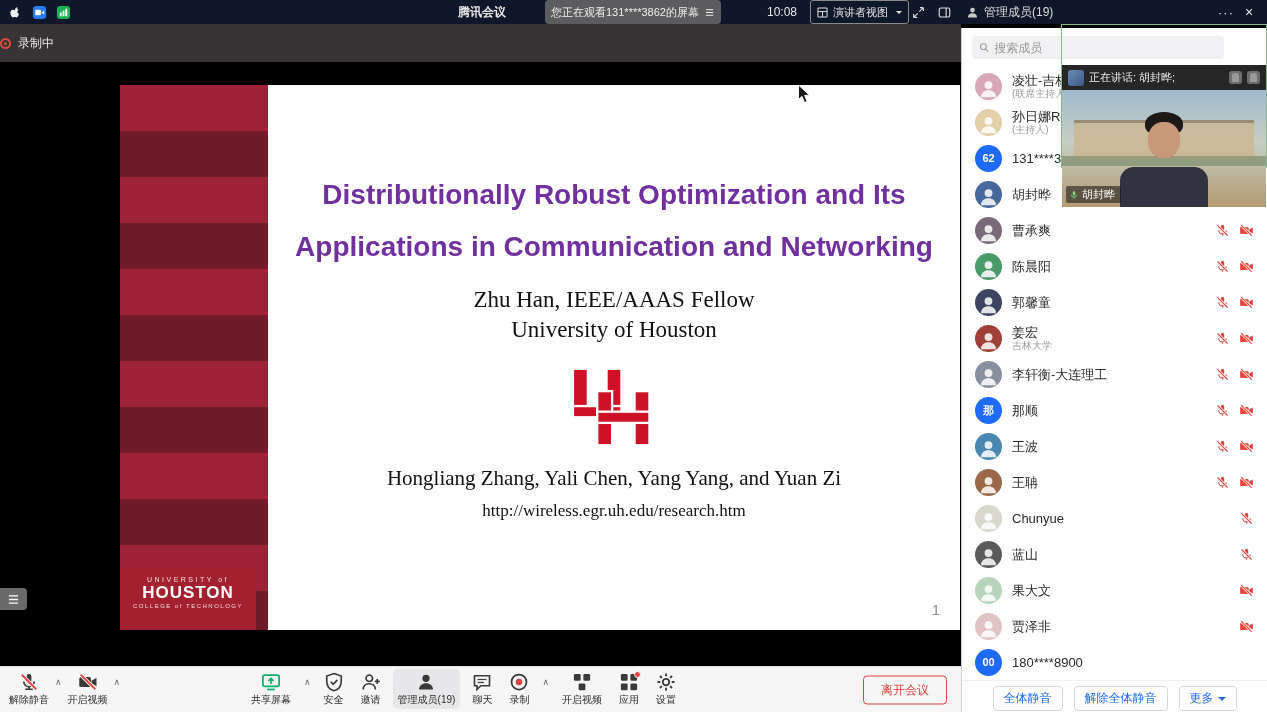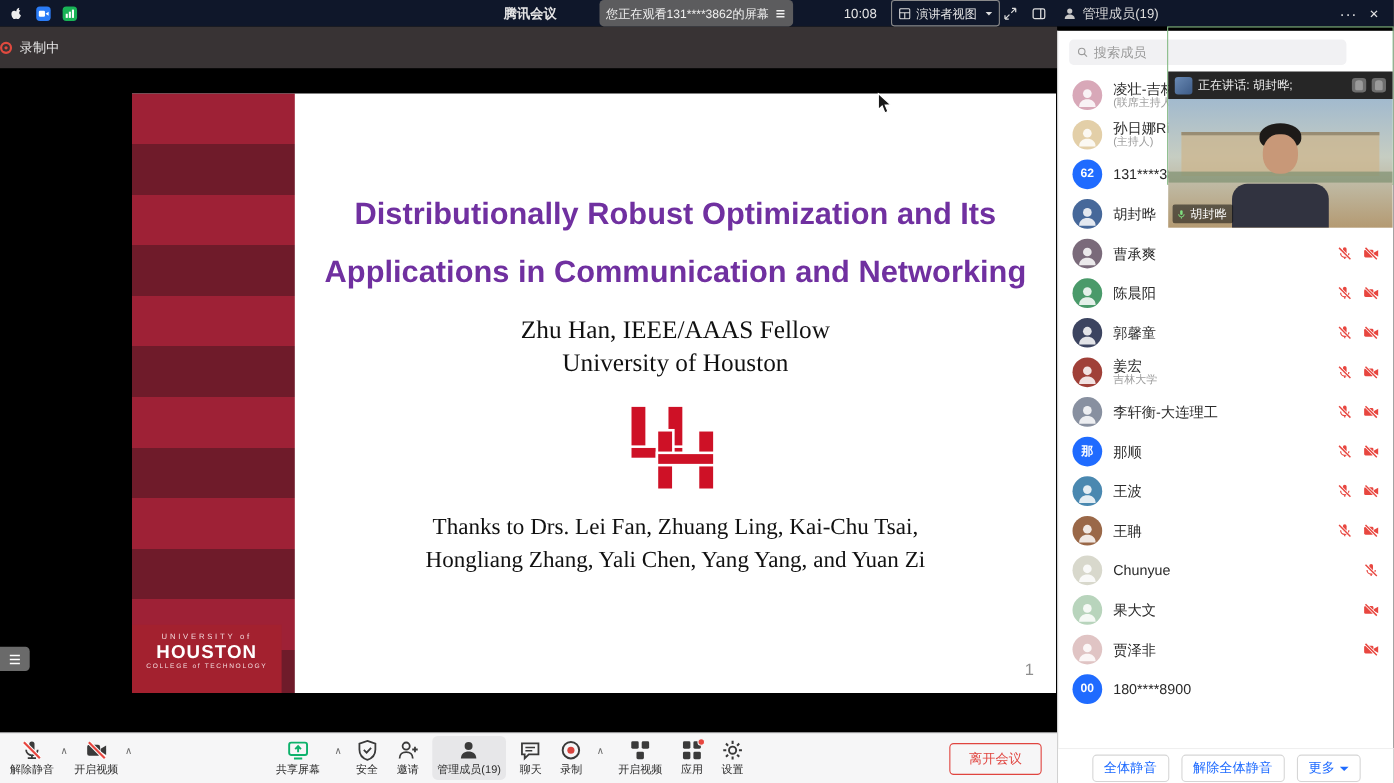--- a/index.html
+++ b/index.html
@@ -184,23 +184,23 @@
           <rect x="40" y="4" width="16" height="52"></rect>
           <rect x="4" y="44" width="52" height="12"></rect>
         </g>
         <g fill="#ce1126" stroke="#fff" stroke-width="2.5">
           <rect x="30" y="28" width="16" height="58"></rect>
           <rect x="70" y="28" width="16" height="58"></rect>
           <rect x="30" y="50" width="56" height="12"></rect>
         </g>
       </svg>
       <div class="slide-thanks">
-        <div>Thanks to Drs. Lei Fan, Zhuang Ling, Kai-Chu Tsai,</div>
         <div>Hongliang Zhang, Yali Chen, Yang Yang, and Yuan Zi</div>
       </div>
+      <div class="slide-url">http://wireless.egr.uh.edu/research.htm</div>
       <div class="page-num">1</div>
     </div>
   </div>
 </div>
 
 <div class="float-tool">
   <svg width="13" height="11" viewBox="0 0 14 12">
       <path d="M2 2 h10 M2 6 h10 M2 10 h10" stroke="#fff" stroke-width="1.5"></path>
     </svg>
 </div>
@@ -584,20 +584,40 @@
       </li>
       <li class="m-row">
         <div class="m-avatar" style="background: rgb(216, 216, 204);">
           <svg viewBox="0 0 16 16">
             <circle cx="8" cy="5.4" r="3" fill="rgba(255,255,255,0.85)"></circle>
             <path d="M2.3 14.6 c0-3.5 2.6-5.3 5.7-5.3 s5.7 1.8 5.7 5.3 Z" fill="rgba(255,255,255,0.85)"></path>
           </svg>
         </div>
         <div class="m-info">
           <div class="m-name">Chunyue</div>
+        </div>
+        <div class="m-icons">
+          <svg viewBox="0 0 16 16">
+            <rect x="6.2" y="1.8" width="3.6" height="7" rx="1.8" fill="#e8463f"></rect>
+            <path d="M4 7.6 a4 4 0 0 0 8 0" fill="none" stroke="#e8463f" stroke-width="1.2"></path>
+            <line x1="8" y1="11.6" x2="8" y2="13.4" stroke="#e8463f" stroke-width="1.2"></line>
+            <line x1="2.5" y1="2.5" x2="13.5" y2="13.5" stroke="#fff" stroke-width="2.8"></line>
+            <line x1="2.5" y1="2.5" x2="13.5" y2="13.5" stroke="#e8463f" stroke-width="1.4"></line>
+          </svg>
+        </div>
+      </li>
+      <li class="m-row">
+        <div class="m-avatar" style="background: rgb(90, 90, 90);">
+          <svg viewBox="0 0 16 16">
+            <circle cx="8" cy="5.4" r="3" fill="rgba(255,255,255,0.85)"></circle>
+            <path d="M2.3 14.6 c0-3.5 2.6-5.3 5.7-5.3 s5.7 1.8 5.7 5.3 Z" fill="rgba(255,255,255,0.85)"></path>
+          </svg>
+        </div>
+        <div class="m-info">
+          <div class="m-name">蓝山</div>
         </div>
         <div class="m-icons">
           <svg viewBox="0 0 16 16">
             <rect x="6.2" y="1.8" width="3.6" height="7" rx="1.8" fill="#e8463f"></rect>
             <path d="M4 7.6 a4 4 0 0 0 8 0" fill="none" stroke="#e8463f" stroke-width="1.2"></path>
             <line x1="8" y1="11.6" x2="8" y2="13.4" stroke="#e8463f" stroke-width="1.2"></line>
             <line x1="2.5" y1="2.5" x2="13.5" y2="13.5" stroke="#fff" stroke-width="2.8"></line>
             <line x1="2.5" y1="2.5" x2="13.5" y2="13.5" stroke="#e8463f" stroke-width="1.4"></line>
           </svg>
         </div>

